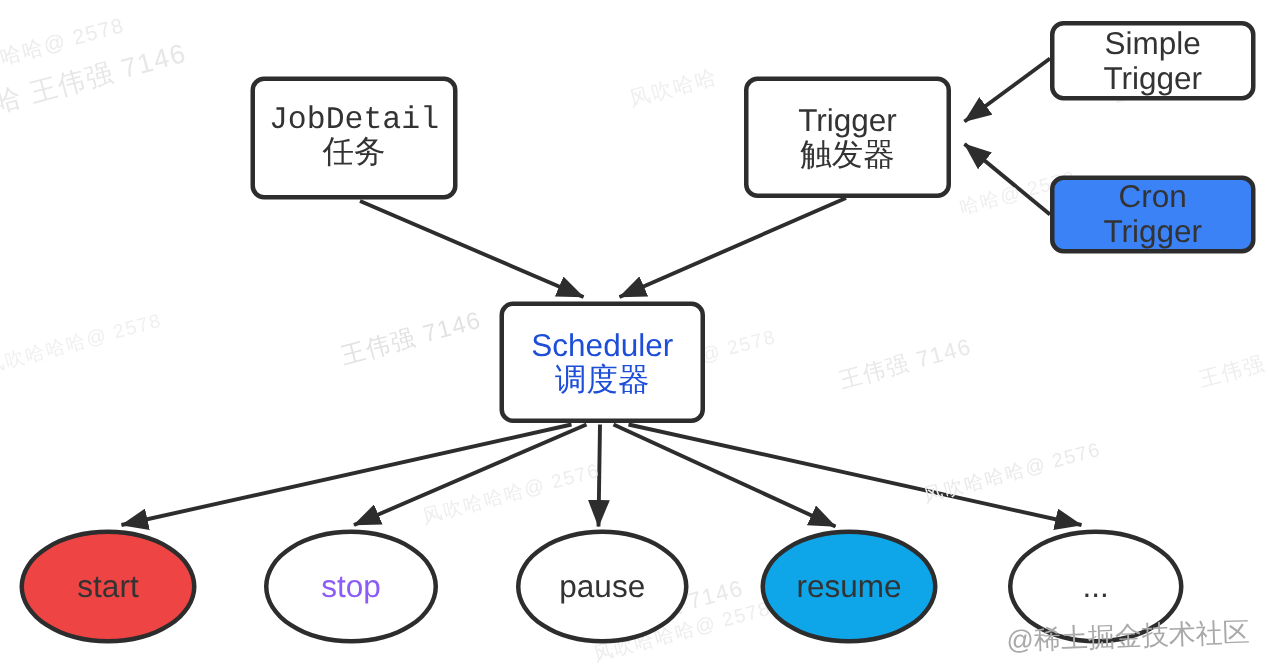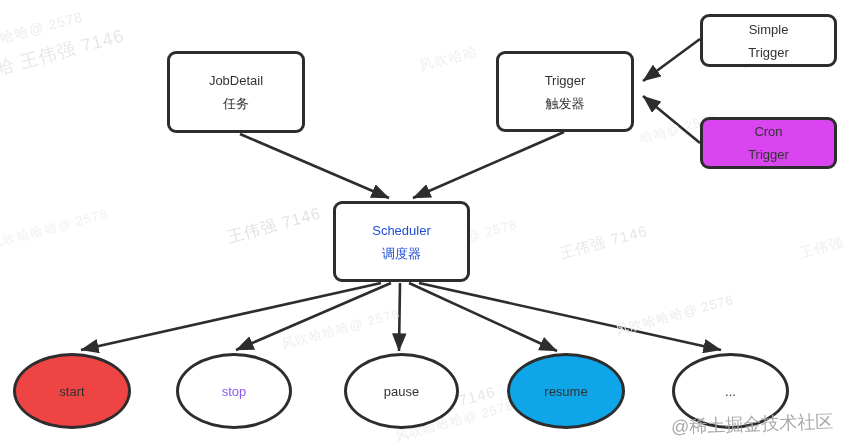--- a/index.html
+++ b/index.html
@@ -12,21 +12,21 @@
   }
   #edges{position:absolute;left:0;top:0;width:849px;height:445px;}
   .node{
     position:absolute;
     box-sizing:border-box;
     background:#ffffff;
     border:3px solid #2b2b2b;
     display:flex;flex-direction:column;
     justify-content:center;
     color:#333333;
-    font-size:13px;line-height:23px;
+    font-size:21px;line-height:23px;
     text-align:center;
     z-index:2;
   }
   .node.rect{border-radius:9px;}
   .node.ellipse{border-radius:50%;}
   .wm{
     position:absolute;
     white-space:nowrap;
     transform-origin:0 50%;
     z-index:1;
@@ -68,33 +68,33 @@
       <div class="wm" style="left: 440px; top: 236px; font-size: 13px; color: rgb(239, 239, 239); transform: rotate(-15deg);">哈哈@ 2578</div>
       <div class="wm" style="left: 560px; top: 245px; font-size: 15px; color: rgb(232, 232, 232); transform: rotate(-15deg);">王伟强 7146</div>
       <div class="wm" style="left: 800px; top: 245px; font-size: 14px; color: rgb(238, 238, 238); transform: rotate(-15deg);">王伟强</div>
       <div class="wm" style="left: 282px; top: 336px; font-size: 13px; color: rgb(238, 238, 238); transform: rotate(-15deg);">风吹哈哈哈@ 2576</div>
       <div class="wm" style="left: 616px; top: 322px; font-size: 13px; color: rgb(234, 234, 234); transform: rotate(-15deg);">风吹哈哈哈@ 2576</div>
       <div class="wm" style="left: 408px; top: 406px; font-size: 15px; color: rgb(232, 232, 232); transform: rotate(-15deg);">王伟强 7146</div>
       <div class="wm" style="left: 396px; top: 428px; font-size: 13px; color: rgb(237, 237, 237); transform: rotate(-15deg);">风吹哈哈哈@ 2578</div>
       <div class="wm credit" style="left: 671px; top: 415px; font-size: 18px; color: rgb(169, 169, 169); transform: rotate(-2deg);">@稀土掘金技术社区</div>
     </div>
   <div id="nodes">
-      <div class="node rect" style="left: 167px; top: 51px; width: 138px; height: 82px; border-color: rgb(45, 45, 45); background: rgb(255, 255, 255); color: rgb(51, 51, 51);">
+      <div class="node rect" style="left: 167px; top: 51px; width: 138px; height: 82px; border-color: rgb(45, 45, 45); background: rgb(255, 255, 255); color: rgb(51, 51, 51); font-family: Liberation Mono, monospace;">
         <span>JobDetail</span>
         <span>任务</span>
       </div>
       <div class="node rect" style="left: 496px; top: 51px; width: 138px; height: 81px; border-color: rgb(45, 45, 45); background: rgb(255, 255, 255); color: rgb(51, 51, 51);">
         <span>Trigger</span>
         <span>触发器</span>
       </div>
       <div class="node rect" style="left: 700px; top: 14px; width: 137px; height: 53px; border-color: rgb(45, 45, 45); background: rgb(255, 255, 255); color: rgb(51, 51, 51);">
         <span>Simple</span>
         <span>Trigger</span>
       </div>
-      <div class="node rect" style="left: 700px; top: 117px; width: 137px; height: 52px; border-color: rgb(45, 45, 45); background: #d946ef; color: rgb(51, 51, 51);">
+      <div class="node rect" style="left: 700px; top: 117px; width: 137px; height: 52px; border-color: rgb(45, 45, 45); background: #3b82f6; color: rgb(51, 51, 51);">
         <span>Cron</span>
         <span>Trigger</span>
       </div>
       <div class="node rect" style="left: 333px; top: 201px; width: 137px; height: 81px; border-color: rgb(45, 45, 45); background: rgb(255, 255, 255); color: #1d4ed8;">
         <span>Scheduler</span>
         <span>调度器</span>
       </div>
       <div class="node ellipse" style="left: 13px; top: 353px; width: 118px; height: 76px; border-color: rgb(45, 45, 45); background: #ef4444; color: rgb(51, 51, 51);">
         <span>start</span>
       </div>

